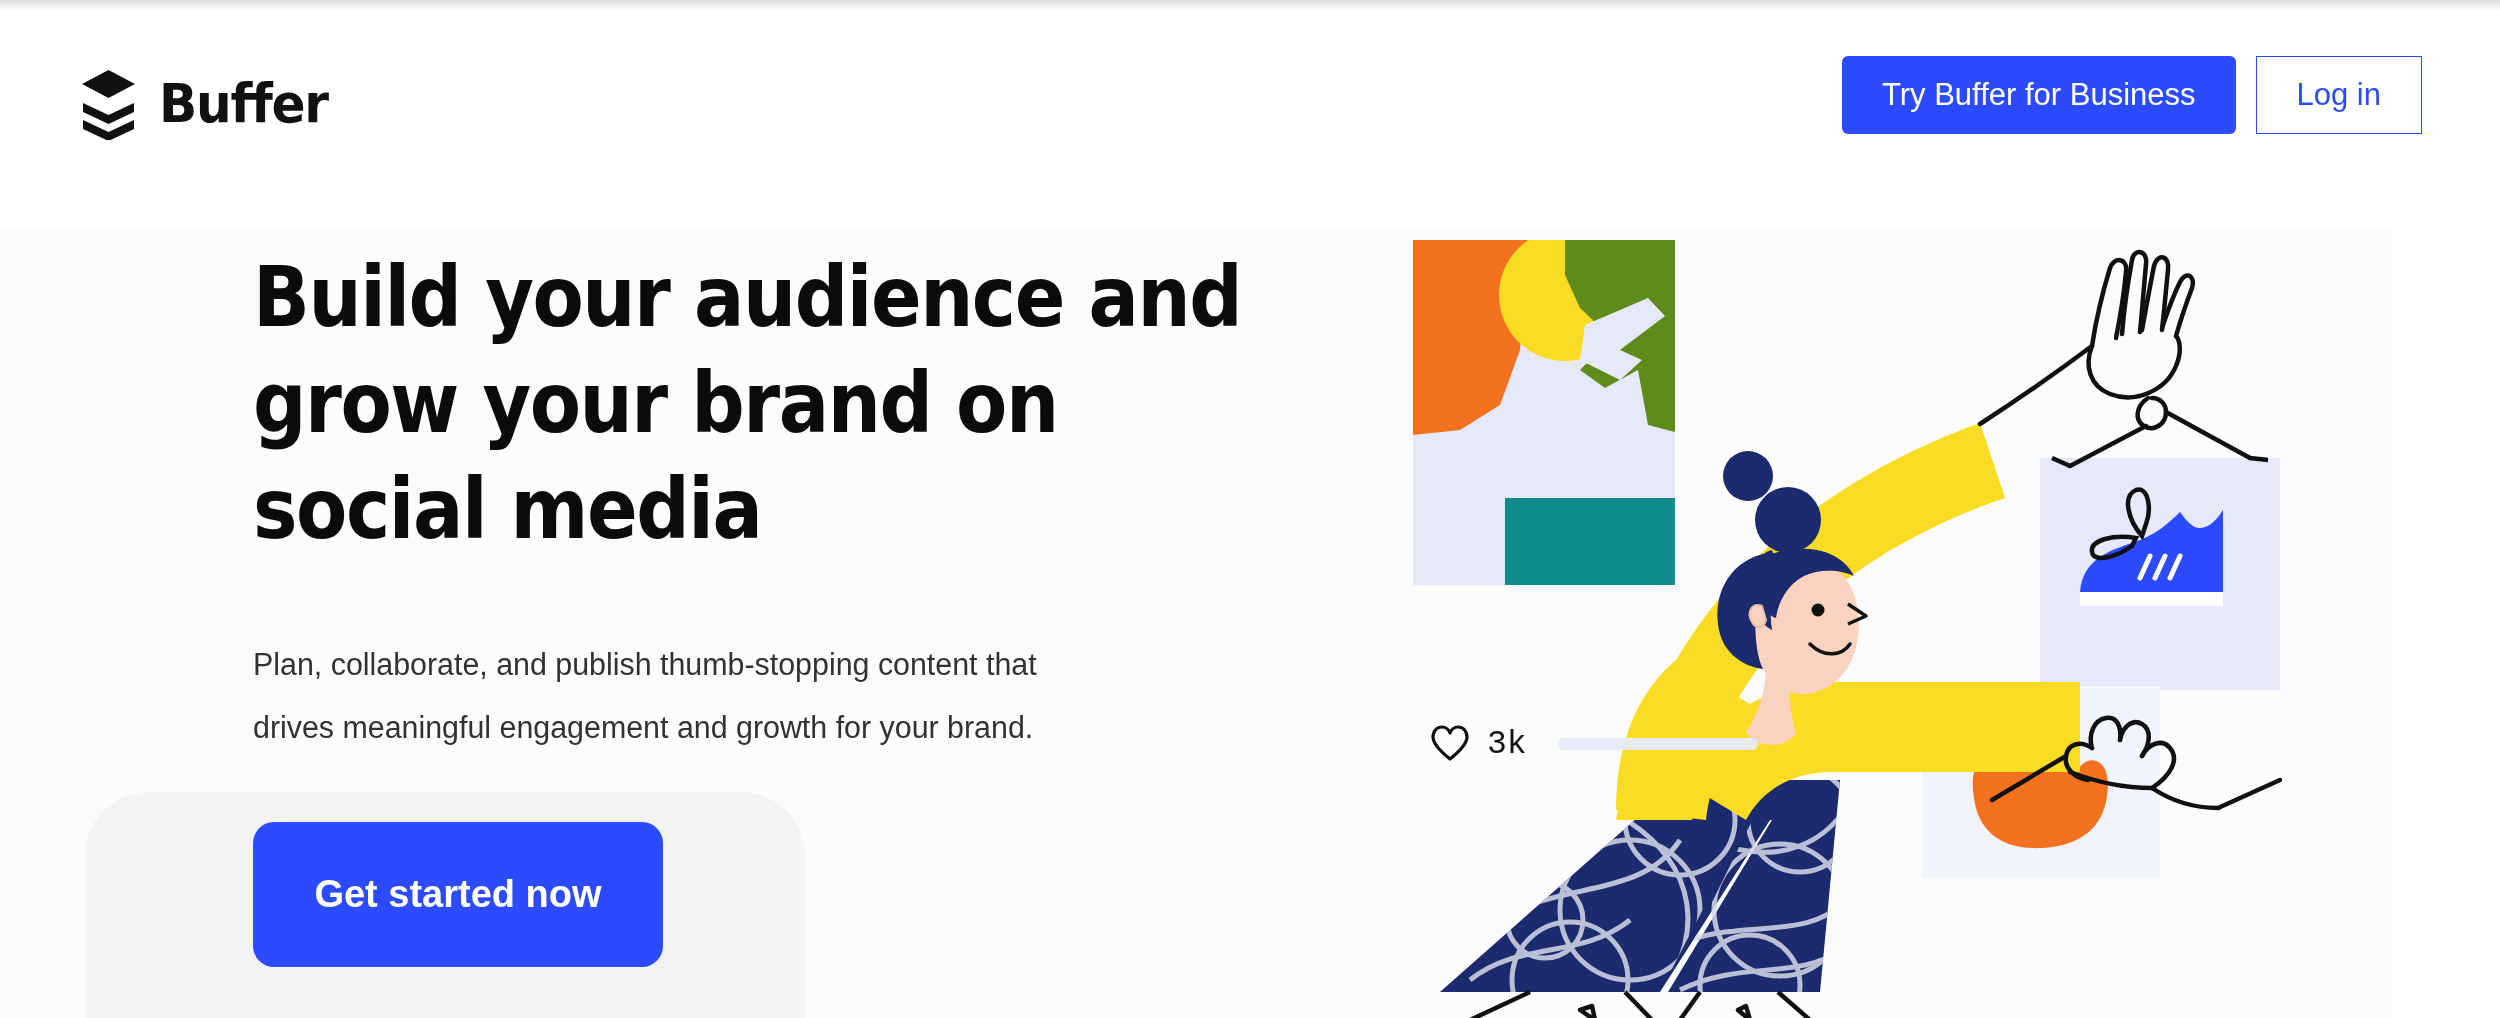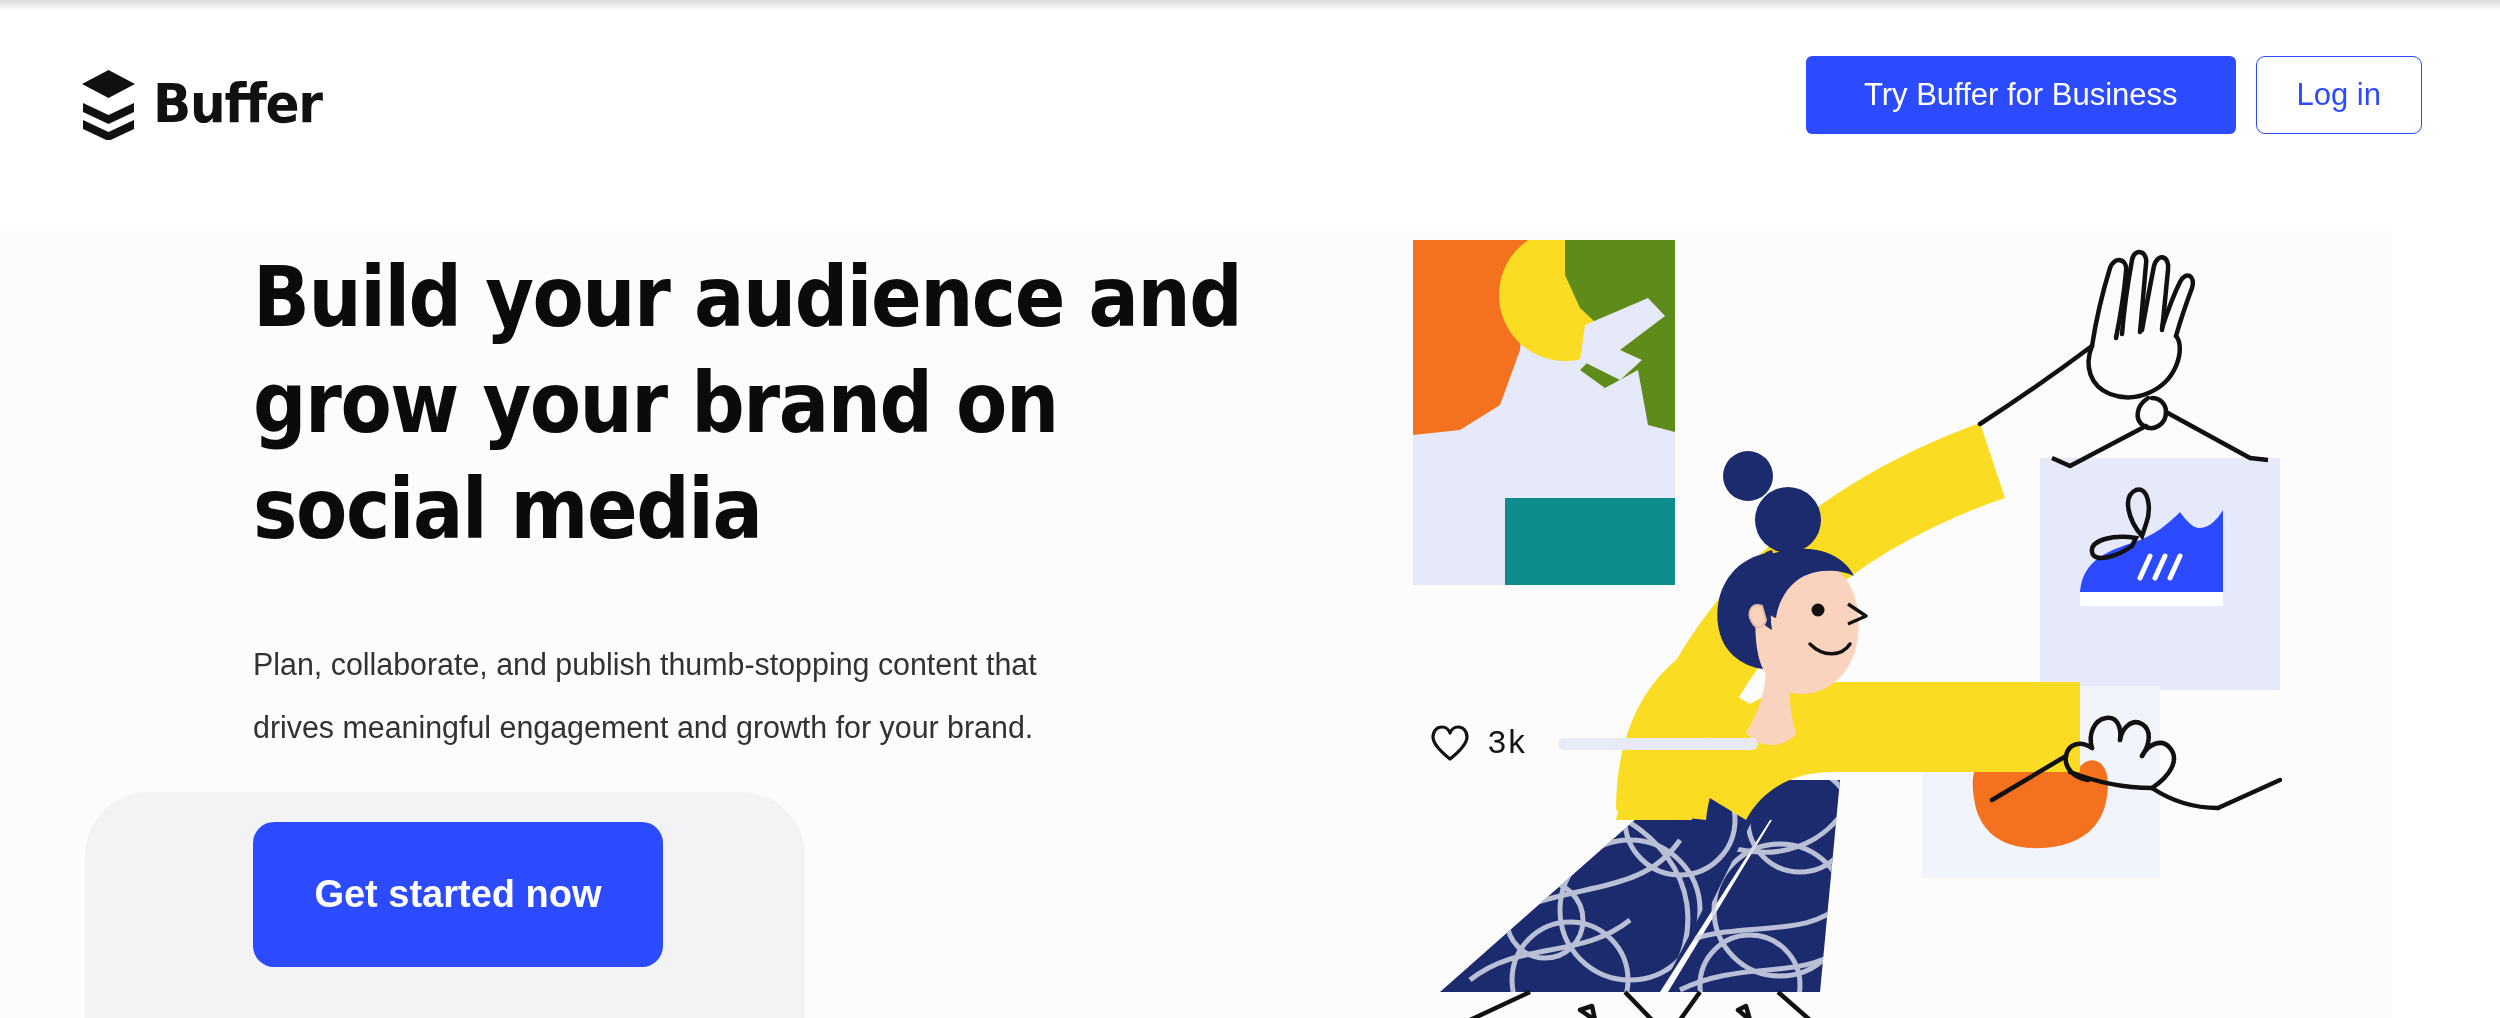--- a/index.html
+++ b/index.html
@@ -23,21 +23,21 @@
     position:absolute; top:0; left:0; width:2500px; height:226px;
     background:#ffffff; z-index:50;
   }
   .header-inner{
     position:absolute; left:0; top:0; width:2500px; height:226px;
   }
 
   
   .logo{
     position:absolute; left:77px; top:68px;
-    display:flex; align-items:center; gap:13px;
+    display:flex; align-items:center; gap:19px;
   }
   .logo-mark{ width:63px; height:72px; display:block; }
   .logo-word{
     font-family:"DejaVu Sans", sans-serif;
     font-weight:bold; font-size:54px; letter-spacing:-1.4px;
     color:#111111; line-height:1; transform:scaleX(.93); transform-origin:left center;
   }
 
   
   .nav{
@@ -52,30 +52,30 @@
   .nav-sp1{ width:113px; } .nav-sp2{ width:111px; }
   .nav-sp3{ width:113px; } .nav-sp4{ width:110px; }
   .nav-sp{ display:inline-block; }
 
   
   .actions{
     position:absolute; right:78px; top:56px;
     display:flex; align-items:center; gap:20px;
   }
   .btn-primary{
-    height:78px; padding:0 58px;
+    height:78px; padding:0 40px;
     display:flex; align-items:center; justify-content:center;
     background:#2c4bff; color:#ffffff; border-radius:6px;
     font-size:31px; white-space:nowrap; border:none; cursor:pointer;
   }
   .btn-outline{
     height:78px; padding:0 40px;
     display:flex; align-items:center; justify-content:center;
     background:#ffffff; color:#2c4bff;
-    border:1.6px solid #2c4bff; border-radius:9px;
+    border:1.6px solid #2c4bff; border-radius:0;
     font-size:31px; white-space:nowrap; cursor:pointer;
   }
 
   
   .hero{
     position:absolute; left:0; top:226px; width:2392px; height:792px;
     background:#fcfcfd; overflow:hidden;
   }
   .hero-blob{
     position:absolute; left:85px; top:566px; width:720px; height:430px;

